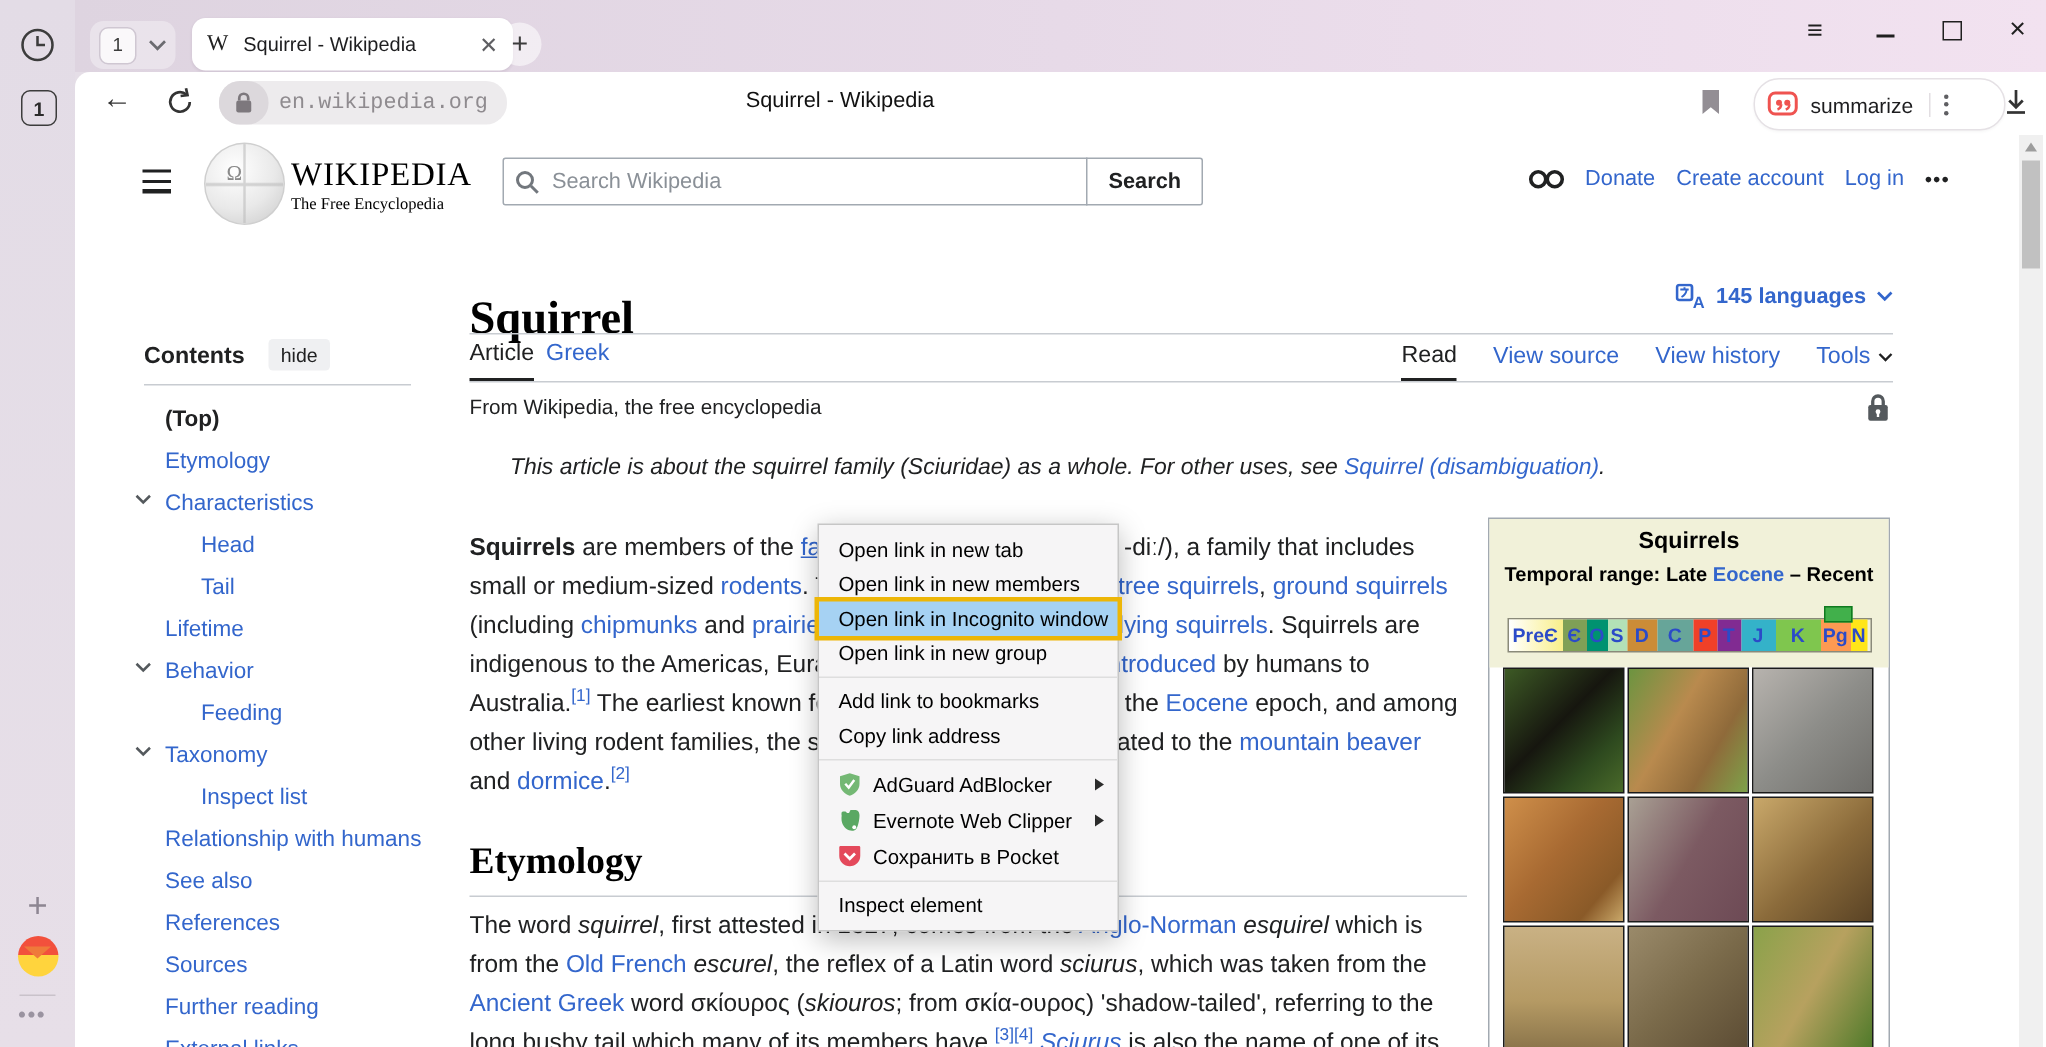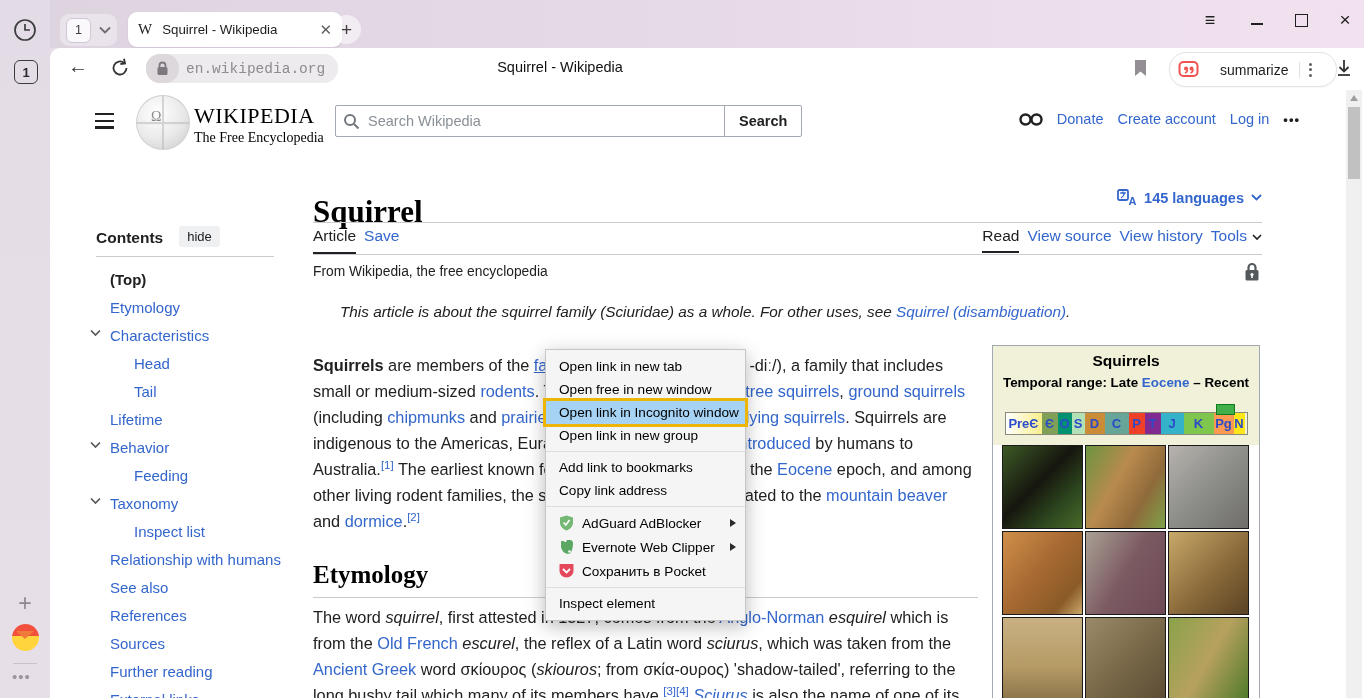--- a/index.html
+++ b/index.html
@@ -40,54 +40,54 @@
   .addr-row{position:absolute;left:50px;top:48px;width:1314px;height:42px;background:#fff;border-radius:10px 0 0 0;border-bottom:1px solid #ece8ec;}
   .addr-back{position:absolute;left:18px;top:7px;font-size:20px;color:#333;}
   .addr-reload{position:absolute;left:59px;top:9px;}
   .site-pill{position:absolute;left:96px;top:6px;height:29px;background:#edebed;border-radius:14px;display:flex;align-items:center;padding-right:13px;font-family:Liberation Mono, monospace;}
   .site-lock{width:33px;height:29px;background:#dcd8dc;border-radius:14px;display:flex;align-items:center;justify-content:center;}
   .site-domain{font-size:14.5px;color:#8f8b8f;margin-left:7px;}
   .addr-title{position:absolute;left:410px;top:11px;width:200px;text-align:center;font-size:14.5px;color:#111;}
   .addr-bookmark{position:absolute;left:1083px;top:11px;}
   .summ-pill{position:absolute;left:1119px;top:4px;width:150px;height:33px;border:1px solid #e5e1e5;border-radius:17px;background:#fff;
       display:flex;align-items:center;padding:0 8px;box-shadow:0 1px 2px rgba(0,0,0,.04);}
-  .summ-label{font-size:14px;color:#1d1d1f;margin-left:21px;}
+  .summ-label{font-size:14px;color:#1d1d1f;margin-left:8px;}
   .summ-sep{width:1px;height:16px;background:#e2dee2;margin:0 9px 0 11px;}
   .kebab{display:flex;flex-direction:column;gap:2.5px;}
   .kebab i{width:3px;height:3px;border-radius:50%;background:#5f5f63;}
   .addr-dl{position:absolute;left:1284px;top:10px;}
   
   .page{position:absolute;left:50px;top:90px;width:1314px;height:608px;background:#fff;overflow:hidden;}
   .w-hamburger{position:absolute;left:45px;top:23px;display:flex;flex-direction:column;gap:4.5px;}
   .w-hamburger i{width:19px;height:2.2px;background:#202122;}
   .w-globe{position:absolute;left:86px;top:5px;width:52px;height:53px;border-radius:50%;
       background:radial-gradient(circle at 38% 32%,#ffffff,#e9e9e9 55%,#c9c9c9);border:1px solid #cfcfcf;overflow:hidden;}
   .w-globe:before{content:"";position:absolute;inset:0;background:
       linear-gradient(90deg,transparent 48%,#bdbdbd 49%,#bdbdbd 51%,transparent 52%),
       linear-gradient(0deg,transparent 46%,#bdbdbd 48%,#bdbdbd 50%,transparent 52%);opacity:.6;}
   .w-globe span{position:absolute;left:14px;top:13px;font-size:14px;color:#8a8a8a;font-family:"Liberation Serif",serif;}
   .w-wordmark{position:absolute;left:144px;top:13px;font-family:"Liberation Serif",serif;}
   .w-wordmark .wm{font-size:22px;letter-spacing:.5px;color:#000;}
-  .w-wordmark .tg{font-size:14px;margin-top:1px;color:#000;}
+  .w-wordmark .tg{font-size:11px;margin-top:1px;color:#000;}
   .w-search{position:absolute;left:285px;top:15px;display:flex;}
   .w-search-input{width:390px;height:32px;border:1px solid #a2a9b1;border-radius:2px 0 0 2px;box-sizing:border-box;
       padding:0 8px 0 32px;font-size:14.5px;color:#ec4899;font-family:"Liberation Sans",sans-serif;outline:none;}
   .w-search-input::placeholder{color:#8a9097;}
   .w-search-mag{position:absolute;left:8px;top:8px;}
   .w-search-btn{height:32px;border:1px solid #a2a9b1;margin-left:-1px;border-radius:0 2px 2px 0;background:#fff;
       font-size:14.5px;font-weight:bold;color:#202122;padding:0 14px;font-family:"Liberation Sans",sans-serif;}
   .w-headright{position:absolute;right:64px;top:21px;display:flex;align-items:center;gap:14px;}
   .w-headright .hlink{font-size:14.5px;color:#3366cc;}
   .w-head-dots{color:#202122;font-size:13px;letter-spacing:1px;font-weight:bold;}
   .fh-title{position:absolute;left:263px;top:83px;font-family:"Liberation Serif",serif;font-size:31px;color:#000;}
   .lang-btn{position:absolute;right:102px;top:99px;display:flex;align-items:center;gap:7px;color:#3366cc;font-size:14.5px;font-weight:bold;}
   .title-rule{position:absolute;left:263px;right:102px;top:132px;border-bottom:1px solid #c8ccd1;}
   .tabs-row{position:absolute;left:263px;right:102px;top:137px;height:27px;border-bottom:1px solid #c8ccd1;font-size:15.5px;}
   .tabs-left{position:absolute;left:0;top:0;display:flex;gap:8px;height:27px;}
-  .tabs-right{position:absolute;right:0;top:0;display:flex;gap:8px;height:27px;align-items:flex-start;margin-left:22px;}
+  .tabs-right{position:absolute;right:0;top:0;display:flex;gap:24px;height:27px;align-items:center;margin-left:22px;}
   .wtab{color:#3366cc;padding-bottom:6px;}
   .wtab.active{color:#202122;border-bottom:2.5px solid #202122;}
   .wtab .chev{display:inline-block;margin-left:5px;}
   .w-subtitle{position:absolute;left:263px;top:174px;font-size:13.8px;color:#202122;}
   .prot-lock{position:absolute;right:104px;top:172px;}
   .hatnote{position:absolute;left:290px;top:213px;width:820px;font-size:15.3px;font-style:italic;color:#202122;}
   .hatnote .lnk{color:#3366cc;}
   .para{position:absolute;left:263px;width:665px;font-size:16.3px;line-height:26px;color:#202122;}
   .para1{top:246px;}
   .para2{top:498px;}
@@ -268,21 +268,21 @@
     <span>145 languages</span>
     <svg width="11" height="7" viewBox="0 0 11 7">
         <polyline points="1,1 5.5,5.5 10,1" fill="none" stroke="#3366cc" stroke-width="1.8"></polyline>
       </svg>
   </div>
   <div class="title-rule"></div>
 
   <div class="tabs-row">
     <div class="tabs-left">
       <span class="wtab active">Article</span>
-      <span class="wtab">Save</span>
+      <span class="wtab">Greek</span>
     </div>
     <div class="tabs-right">
       <span class="wtab active">Read</span>
       <span class="wtab">View source</span>
       <span class="wtab">View history</span>
       <span class="wtab"><span>Tools</span><span class="chev"><svg width="10" height="7" viewBox="0 0 10 7">
               <polyline points="1,1 5,5 9,1" fill="none" stroke="#202122" stroke-width="1.6"></polyline>
             </svg></span></span>
     </div>
   </div>
@@ -383,21 +383,21 @@
   </aside>
 
   <div class="scrollbar">
     <div class="sb-up"></div>
     <div class="sb-thumb"></div>
   </div>
 </div>
 
 <div class="ctx">
   <div class="ctx-item">Open link in new tab</div>
-  <div class="ctx-item">Open free in new window</div>
+  <div class="ctx-item">Open link in new members</div>
   <div class="ctx-item hl">Open link in Incognito window</div>
   <div class="ctx-item">Open link in new group</div>
   <div class="ctx-sep"></div>
   <div class="ctx-item">Add link to bookmarks</div>
   <div class="ctx-item">Copy link address</div>
   <div class="ctx-sep"></div>
   <div class="ctx-ext">
     <svg width="15" height="16" viewBox="0 0 15 16">
         <path d="M7.5 0.5L14 2.5v5c0 4-3 6.8-6.5 8C4 14.3 1 11.5 1 7.5v-5z" fill="#74b874"></path>
         <polyline points="4.5,7.5 6.8,10 10.5,5" fill="none" stroke="#fff" stroke-width="1.6"></polyline>

